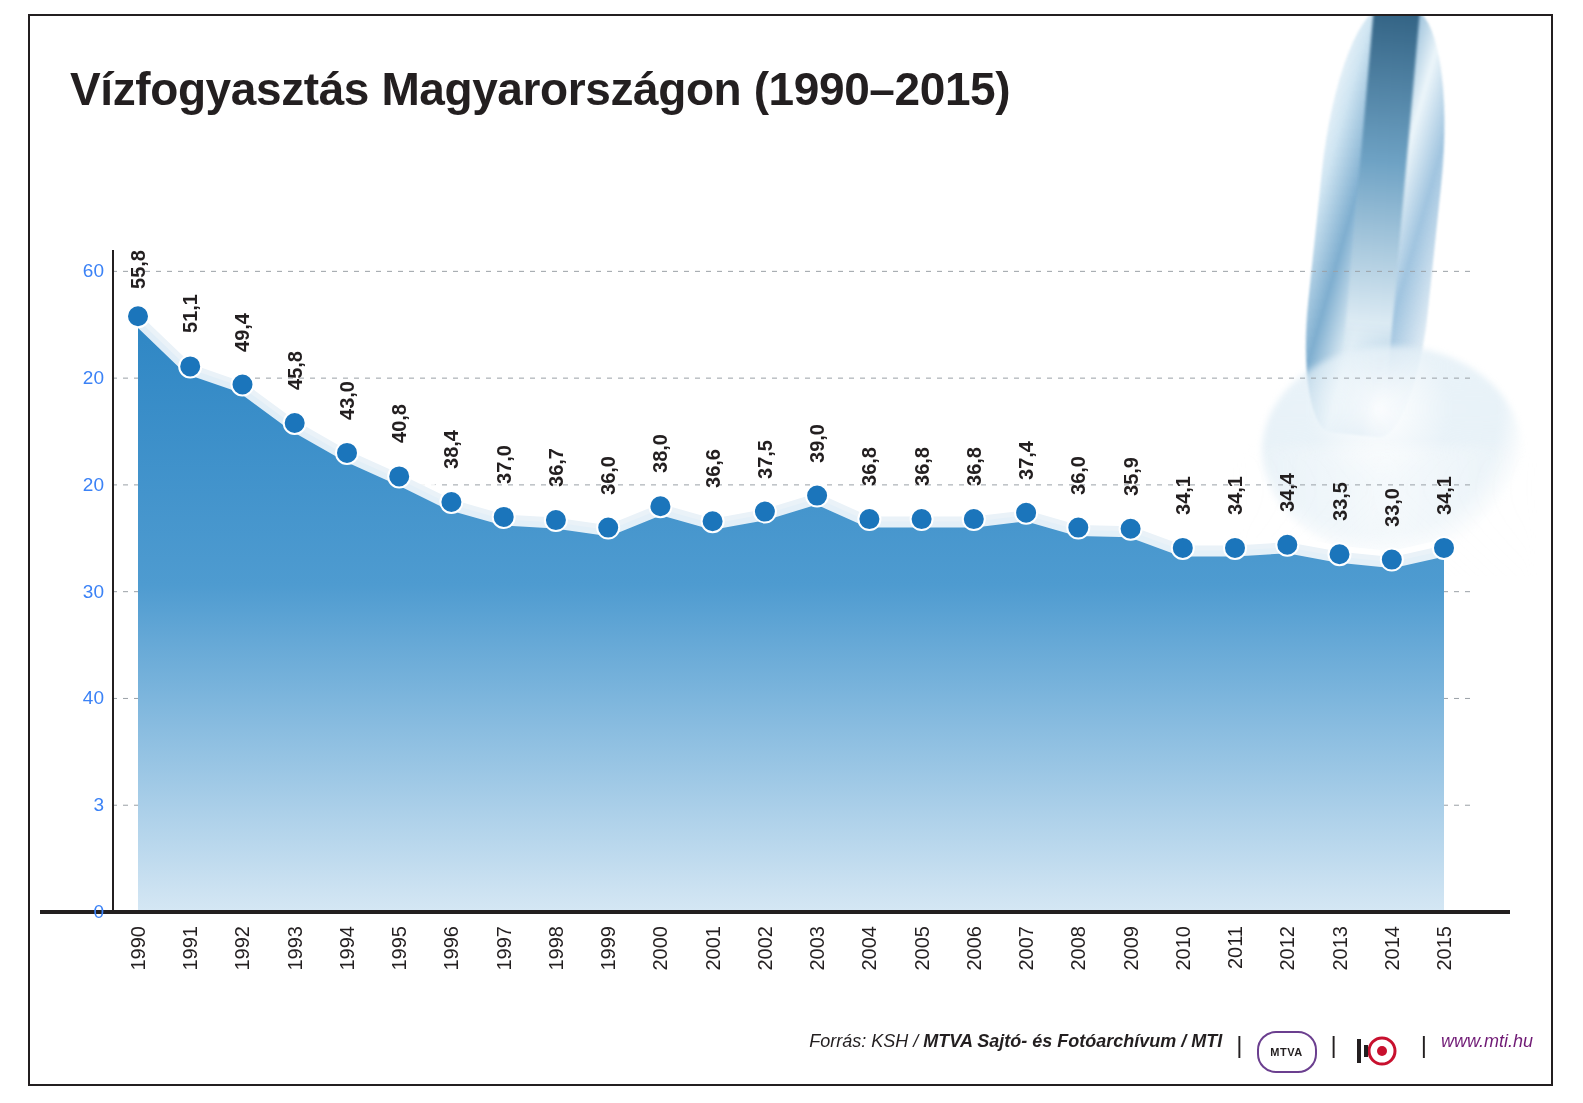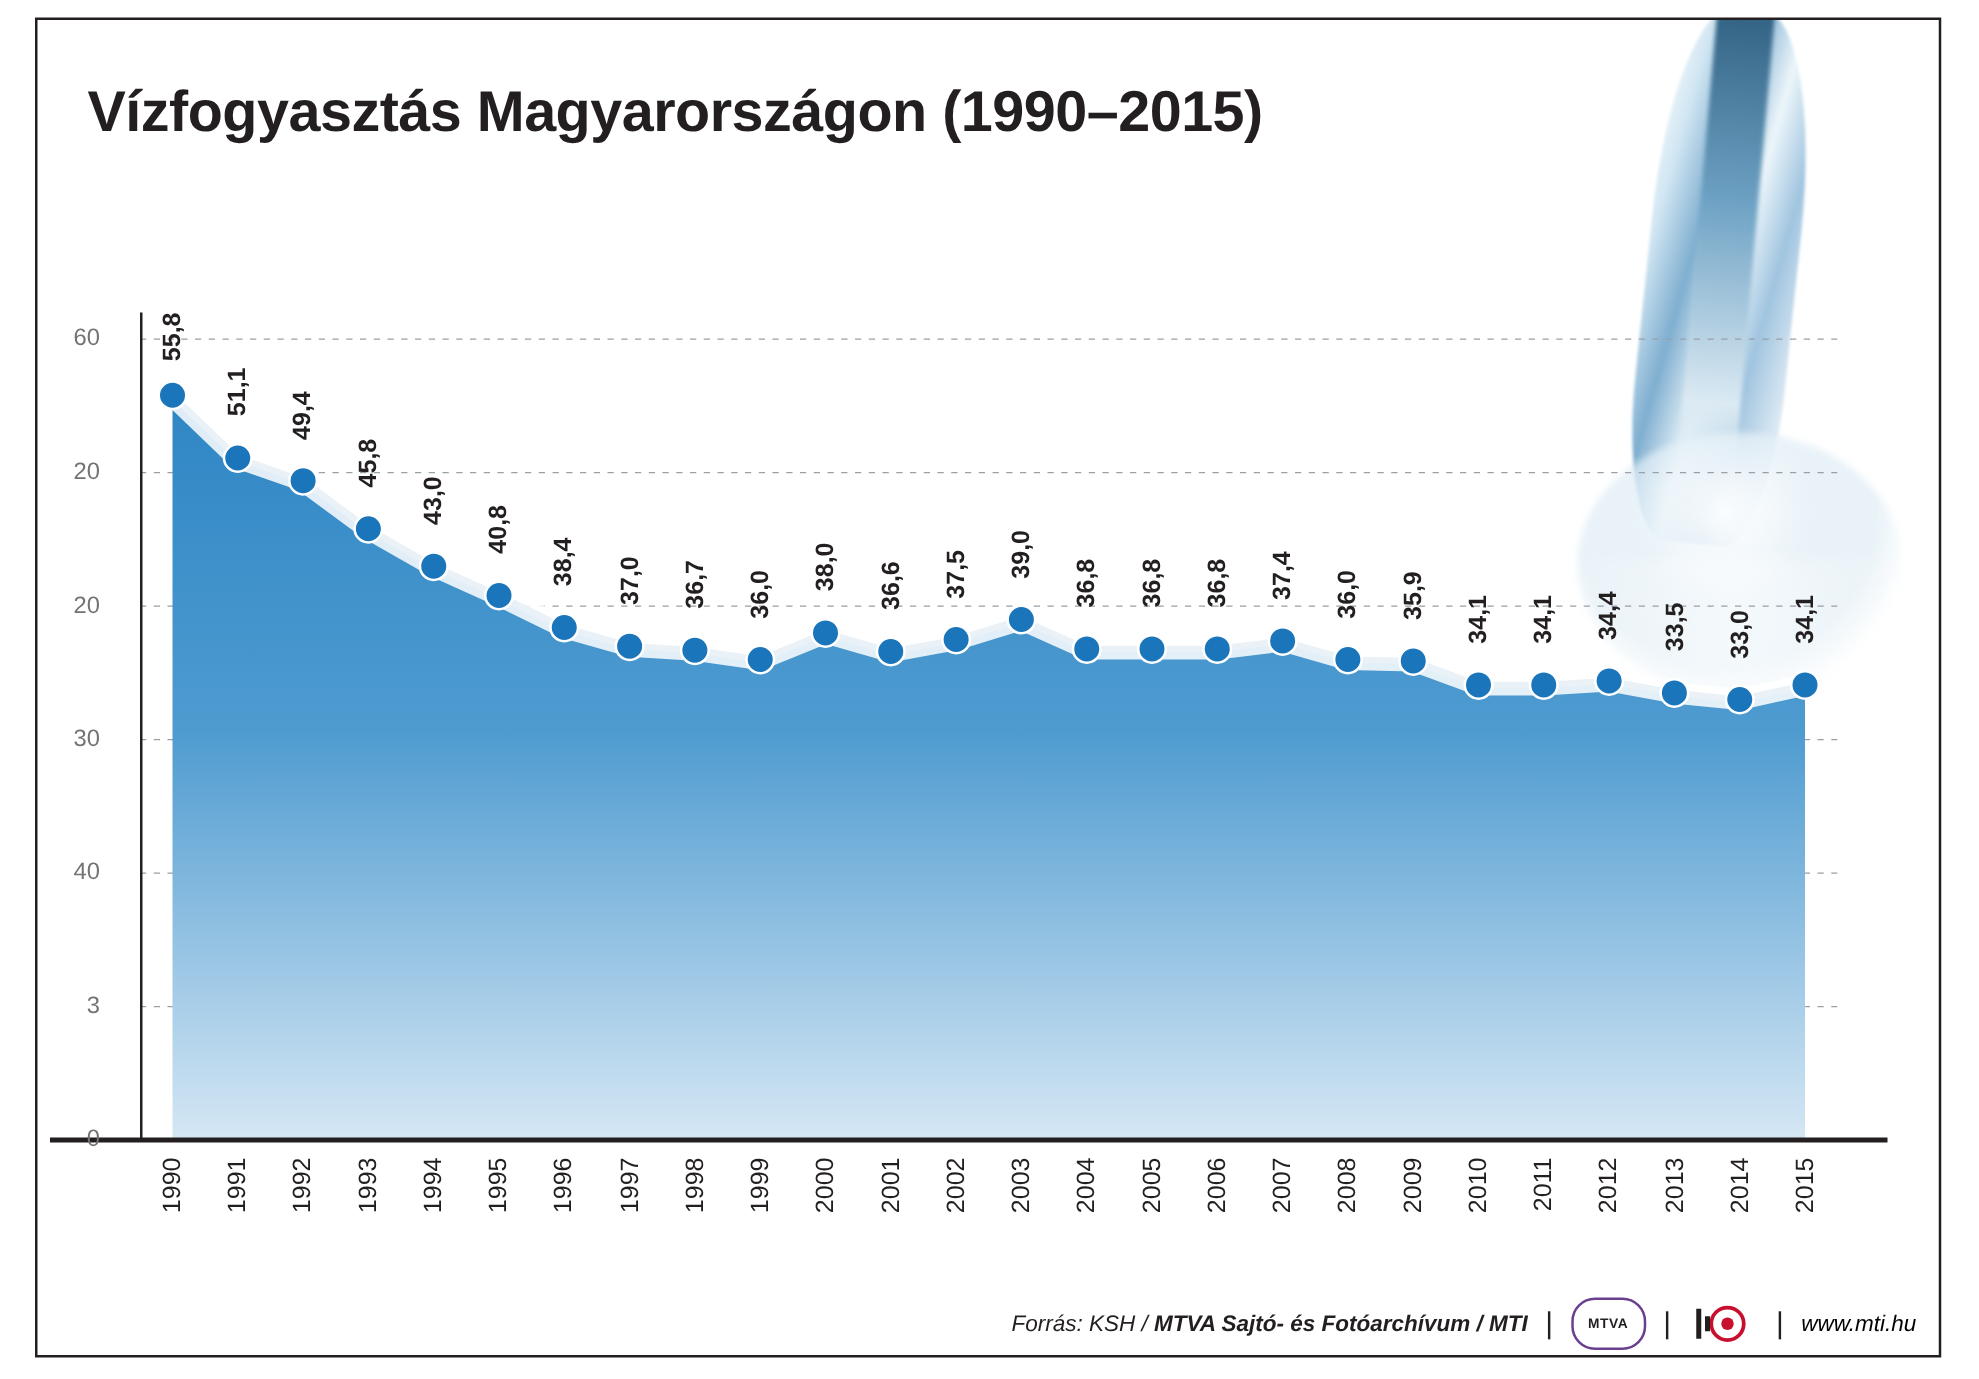--- a/index.html
+++ b/index.html
@@ -21,36 +21,36 @@
     background:radial-gradient(ellipse at 45% 30%,rgba(255,255,255,.95) 0%,rgba(225,238,246,.75) 35%,rgba(190,218,235,.35) 60%,rgba(255,255,255,0) 75%);filter:blur(3px);}
   .mist{position:absolute;left:30px;top:430px;width:300px;height:420px;
     background:radial-gradient(ellipse at 50% 10%,rgba(255,255,255,.55),rgba(255,255,255,0) 70%);filter:blur(6px);}
 
   
   .plot{position:absolute;left:112px;top:250px;width:1358px;height:662px;z-index:3;}
   .axis-left{position:absolute;left:112px;top:250px;width:2px;height:662px;background:#231f20;z-index:5;}
   .axis-bottom{position:absolute;left:40px;top:910px;width:1470px;height:4px;background:#231f20;z-index:5;}
 
   .ylabels{position:absolute;left:44px;top:244px;width:62px;height:676px;z-index:5;}
-  .ylab{position:absolute;right:26px;font-size:19px;color:#737373;transform:translateY(-50%);margin-left:43px;}
+  .ylab{position:absolute;right:2px;font-size:19px;color:#3b82f6;transform:translateY(-50%);margin-left:43px;}
 
   .xlabels{position:absolute;left:112px;top:920px;width:1358px;height:120px;z-index:5;}
   .xlab{position:absolute;font-size:20px;color:#231f20;writing-mode:vertical-rl;transform:rotate(180deg);transform-origin:center;white-space:nowrap;}
 
   .vallabels{position:absolute;left:112px;top:250px;width:1358px;height:662px;z-index:7;}
   .vlab{position:absolute;font-size:20px;font-weight:bold;color:#231f20;writing-mode:vertical-rl;transform:rotate(180deg);white-space:nowrap;}
 
   
-  .footer{position:absolute;left:30px;bottom:16px;width:1521px;height:56px;z-index:8;display:flex;align-items:center;justify-content:flex-end;padding-right:18px;box-sizing:border-box;}
+  .footer{position:absolute;left:30px;bottom:16px;width:1521px;height:56px;z-index:8;display:flex;justify-content:flex-end;padding-right:18px;box-sizing:border-box;}
   .src{font-size:18px;font-style:italic;color:#231f20;}
   .src b{font-style:italic;}
   .sep{color:#231f20;margin:0 14px;font-size:24px;}
   .mtva{width:56px;height:38px;border:2.5px solid #6b3f8f;border-radius:19px;display:flex;align-items:center;justify-content:center;font-size:11px;font-weight:bold;color:#231f20;letter-spacing:.5px;}
   .mtilogo{width:56px;height:40px;display:flex;align-items:center;justify-content:center;}
-  .site{font-size:18px;font-style:italic;color:#000000;}
+  .site{font-size:18px;font-style:italic;color:#701a75;}
 </style>
 </head>
 <body>
 
 <div id="root">
   <div class="frame"></div>
 
   <div class="water">
     <div class="stream"></div>
     <div class="stream2"></div>

